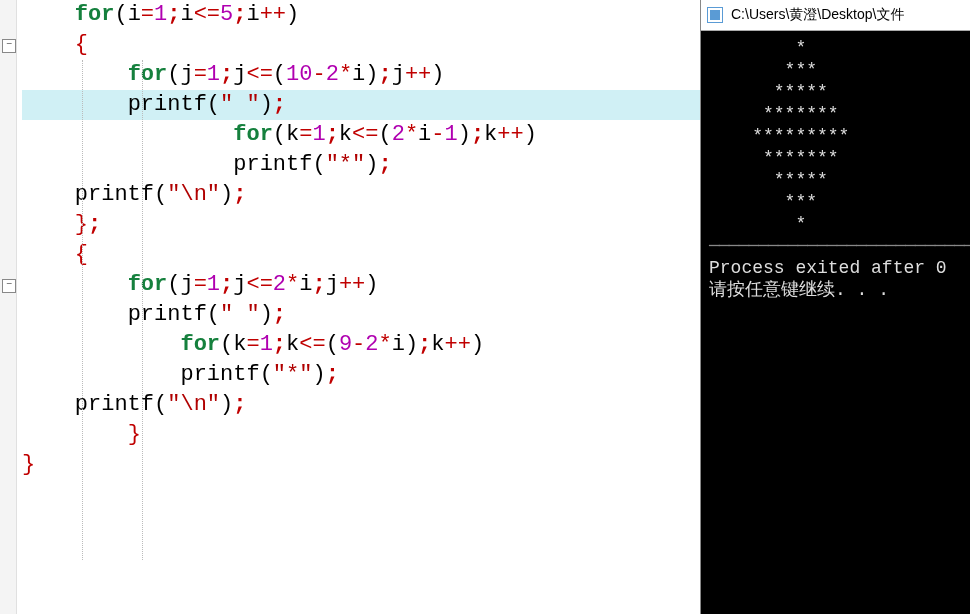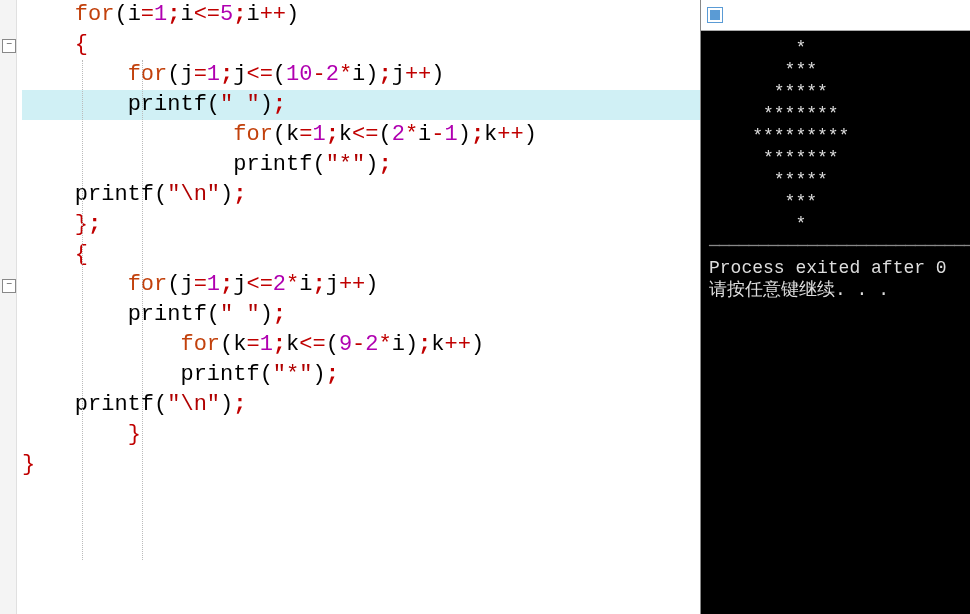--- a/index.html
+++ b/index.html
@@ -4,21 +4,21 @@
 <style>
 html,body{margin:0;padding:0;width:970px;height:614px;font-family:Consolas,"Courier New",monospace;font-size:22px;background:#fff;overflow:hidden}
 .row{display:flex;height:100%}
 .editor{flex:0 0 700px;background:#fff;position:relative;padding-left:22px;box-sizing:border-box}
 .gutter{position:absolute;left:0;top:0;width:16px;height:100%;background:#f4f4f4;border-right:1px solid #e0e0e0}
 .fold{position:absolute;left:2px;width:12px;height:12px;border:1px solid #888;background:#fff;font-size:10px;line-height:10px;text-align:center;color:#555}
 .line{white-space:pre;height:30px;line-height:30px}
 .hl{background:#d0f0f5}
 .indent-guides{position:absolute;left:82px;top:60px;height:500px;pointer-events:none}
 .vg{position:absolute;top:0;width:0;border-left:1px dotted #bbb;height:100%}
-.kw{color:#c2410c;font-weight:normal}
+.kw{color:#15803d;font-weight:bold}
 .fn{color:#000}
 .op{color:#c00000}
 .paren{color:#000}
 .num{color:#b000b0}
 .str{color:#b00000}
 .br{color:#c00000}
 .b{font-weight:bold}
 .console-wrap{flex:1;display:flex;flex-direction:column;border-left:1px solid #888}
 .title-bar{height:30px;background:#fff;border-bottom:1px solid #aaa;display:flex;align-items:center;padding:0 6px;font-family:"Segoe UI",Tahoma,sans-serif;font-size:14px;color:#000}
 .title-icon{width:14px;height:14px;border:1px solid #5a9bd5;margin-right:8px;position:relative}
@@ -54,16 +54,17 @@
         <div class="line">            <span class="kw">for</span><span class="paren">(</span><span class="fn">k</span><span class="op">=</span><span class="num">1</span><span class="op b">;</span><span class="fn">k</span><span class="op">&lt;=</span><span class="paren">(</span><span class="num">9</span><span class="op">-</span><span class="num">2</span><span class="op">*</span><span class="fn">i</span><span class="paren">)</span><span class="op b">;</span><span class="fn">k</span><span class="op">++</span><span class="paren">)</span></div>
         <div class="line">            <span class="fn">printf</span><span class="paren">(</span><span class="str">"*"</span><span class="paren">)</span><span class="op b">;</span></div>
         <div class="line">    <span class="fn">printf</span><span class="paren">(</span><span class="str">"\n"</span><span class="paren">)</span><span class="op b">;</span></div>
         <div class="line">        <span class="br">}</span></div>
         <div class="line"><span class="br">}</span></div>
       </div>
   </div>
   <div class="console-wrap">
     <div class="title-bar">
       <span class="title-icon"></span>
+      <span>C:\Users\黄澄\Desktop\文件</span>
     </div>
     <div class="console" id="console-out"><div>        *</div><div>       ***</div><div>      *****</div><div>     *******</div><div>    *********</div><div>     *******</div><div>      *****</div><div>       ***</div><div>        *</div><div></div><div class="sep">────────────────────────────</div><div>Process exited after 0</div><div>请按任意键继续. . .</div></div>
   </div>
 </div>
 
 </body></html>

